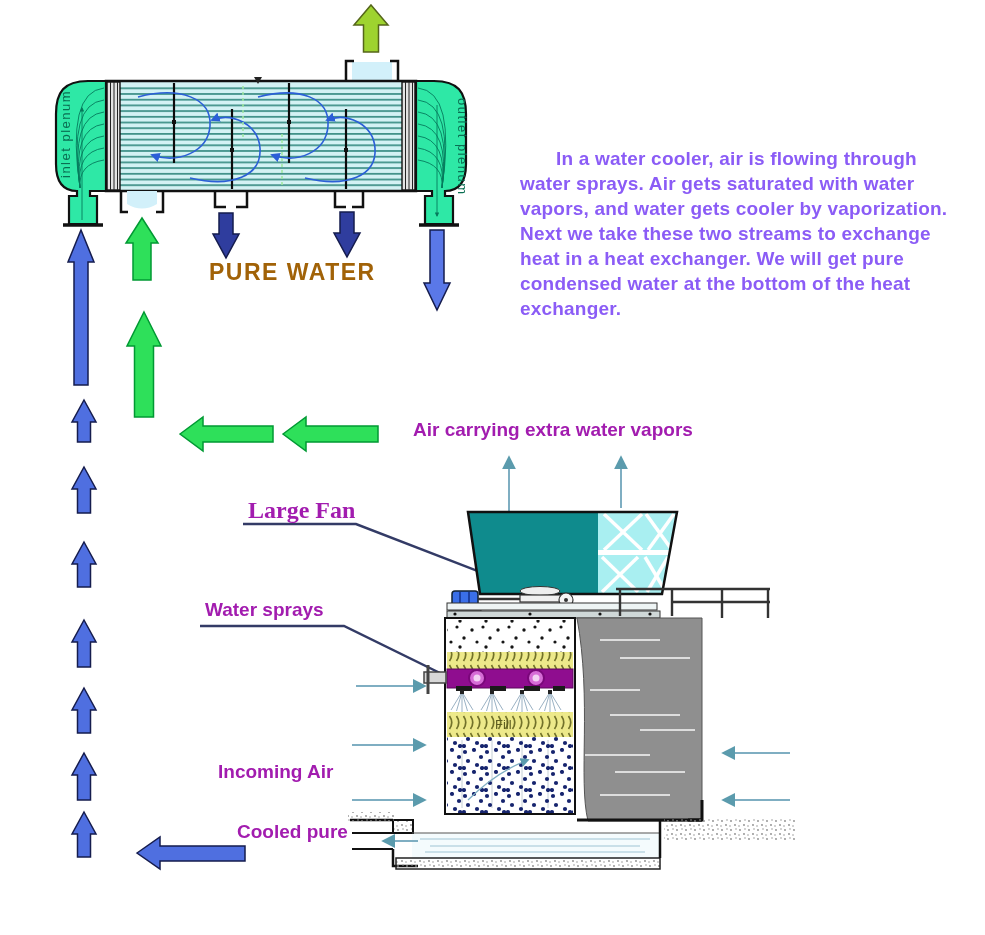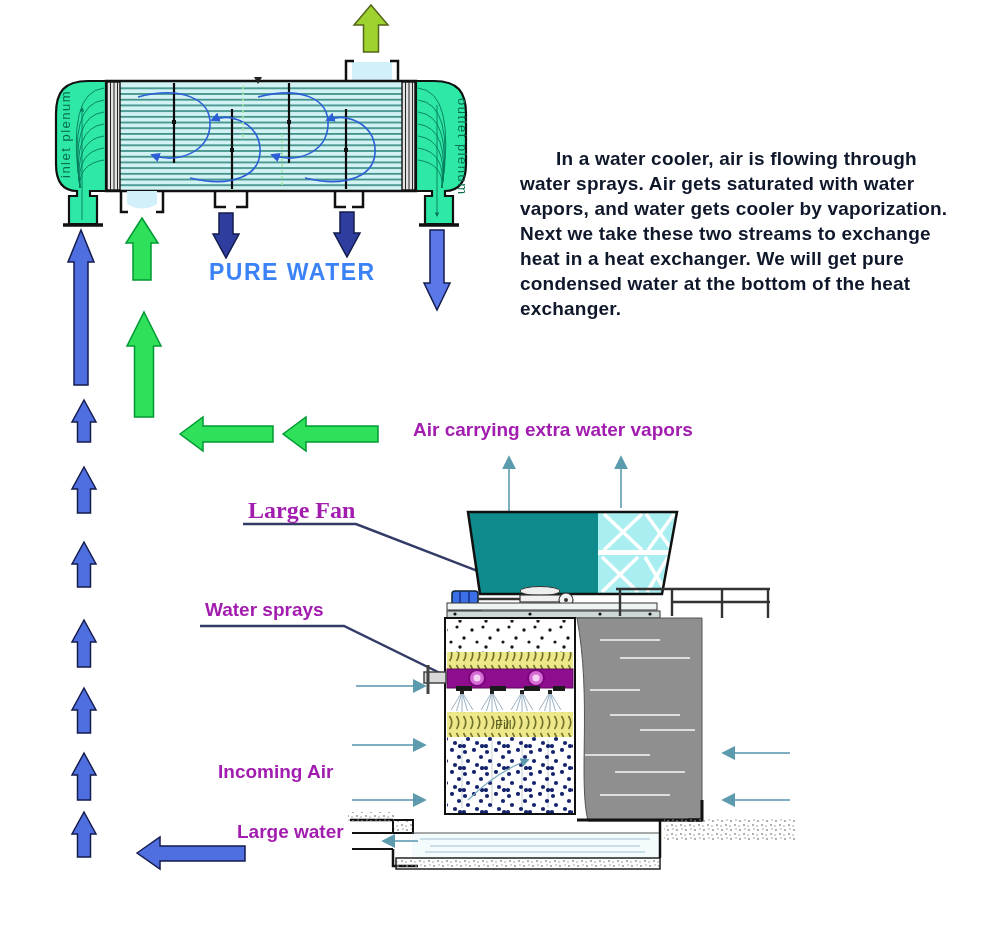--- a/index.html
+++ b/index.html
@@ -2,23 +2,23 @@
 <html><head>
 <meta charset="utf-8">
 <style>
   html,body{margin:0;padding:0;background:#fff;}
   .canvas{position:relative;width:985px;height:935px;background:#ffffff;
           font-family:"Liberation Sans",sans-serif;overflow:hidden;}
   svg.scene{position:absolute;left:0;top:0;}
   .lbl{position:absolute;font-weight:bold;color:#a21caf;white-space:nowrap;}
   .title{left:574px;top:57px;font-size:35px;letter-spacing:1px;color:#7030A0;}
   .desc{left:520px;top:146px;width:452px;font-size:19px;line-height:25px;
-        font-weight:bold;color:#0f172a;text-indent:36px;white-space:normal;
+        font-weight:bold;color:#8b5cf6;text-indent:36px;white-space:normal;
         letter-spacing:0.2px;}
-  .pure{left:209px;top:259px;font-size:23px;color:#3b82f6;letter-spacing:1.5px;text-align:right;}
+  .pure{left:209px;top:259px;font-size:23px;color:#a16207;letter-spacing:1.5px;text-align:right;}
   .airvap{left:413px;top:419px;font-size:19px;}
   .largefan{left:248px;top:497px;font-size:24px;font-family:Liberation Serif, serif;}
   .watersprays{left:205px;top:599px;font-size:19px;text-align:center;}
   .incomingair{left:218px;top:761px;font-size:19px;}
   .cooledwater{left:237px;top:821px;font-size:19px;}
   text{font-family:"Liberation Sans",sans-serif;}
 </style>
 </head>
 <body>
 
@@ -305,15 +305,15 @@
     </g>
   </g>
 </svg>
 
 <div class="lbl desc">In a water cooler, air is flowing through water sprays. Air gets saturated with water vapors, and water gets cooler by vaporization. Next we take these two streams to exchange heat in a heat exchanger. We will get pure condensed water at the bottom of the heat exchanger.</div>
 <div class="lbl pure">PURE WATER</div>
 <div class="lbl airvap">Air carrying extra water vapors</div>
 <div class="lbl largefan">Large Fan</div>
 <div class="lbl watersprays">Water sprays</div>
 <div class="lbl incomingair">Incoming Air</div>
-<div class="lbl cooledwater">Large water</div>
+<div class="lbl cooledwater">Cooled pure</div>
 
 </div>
 
 </body></html>

